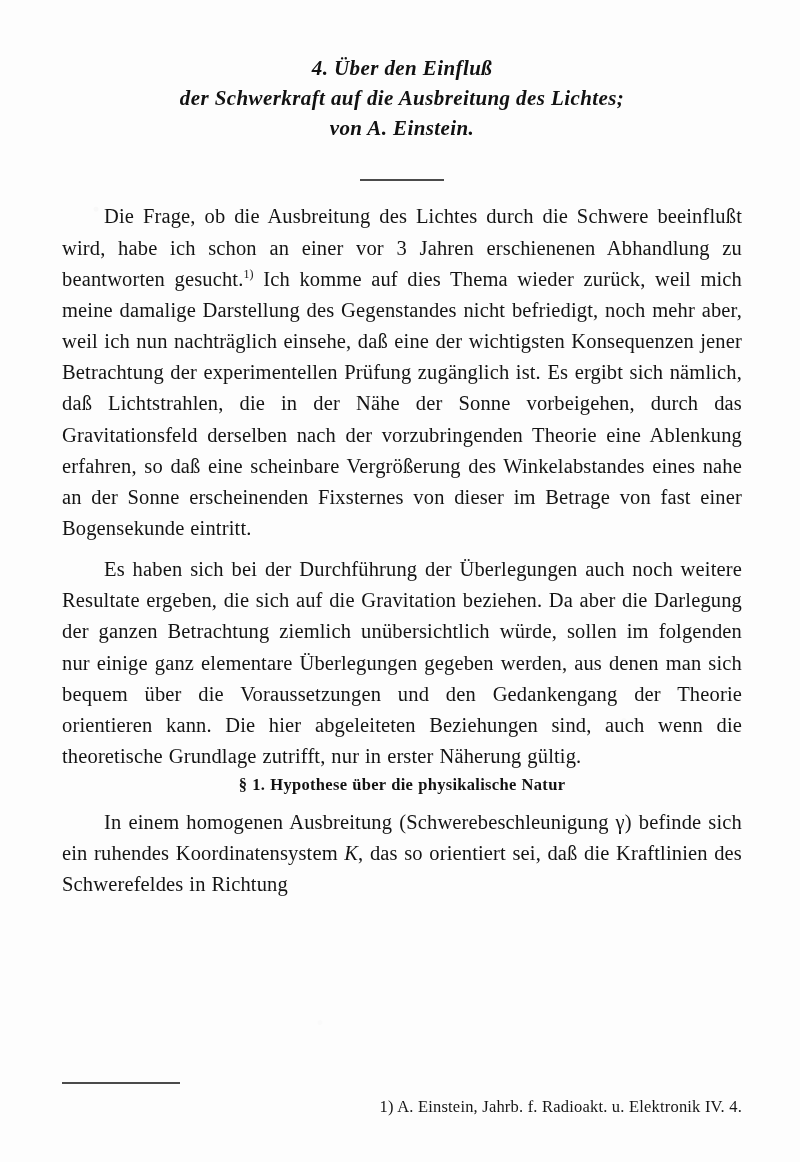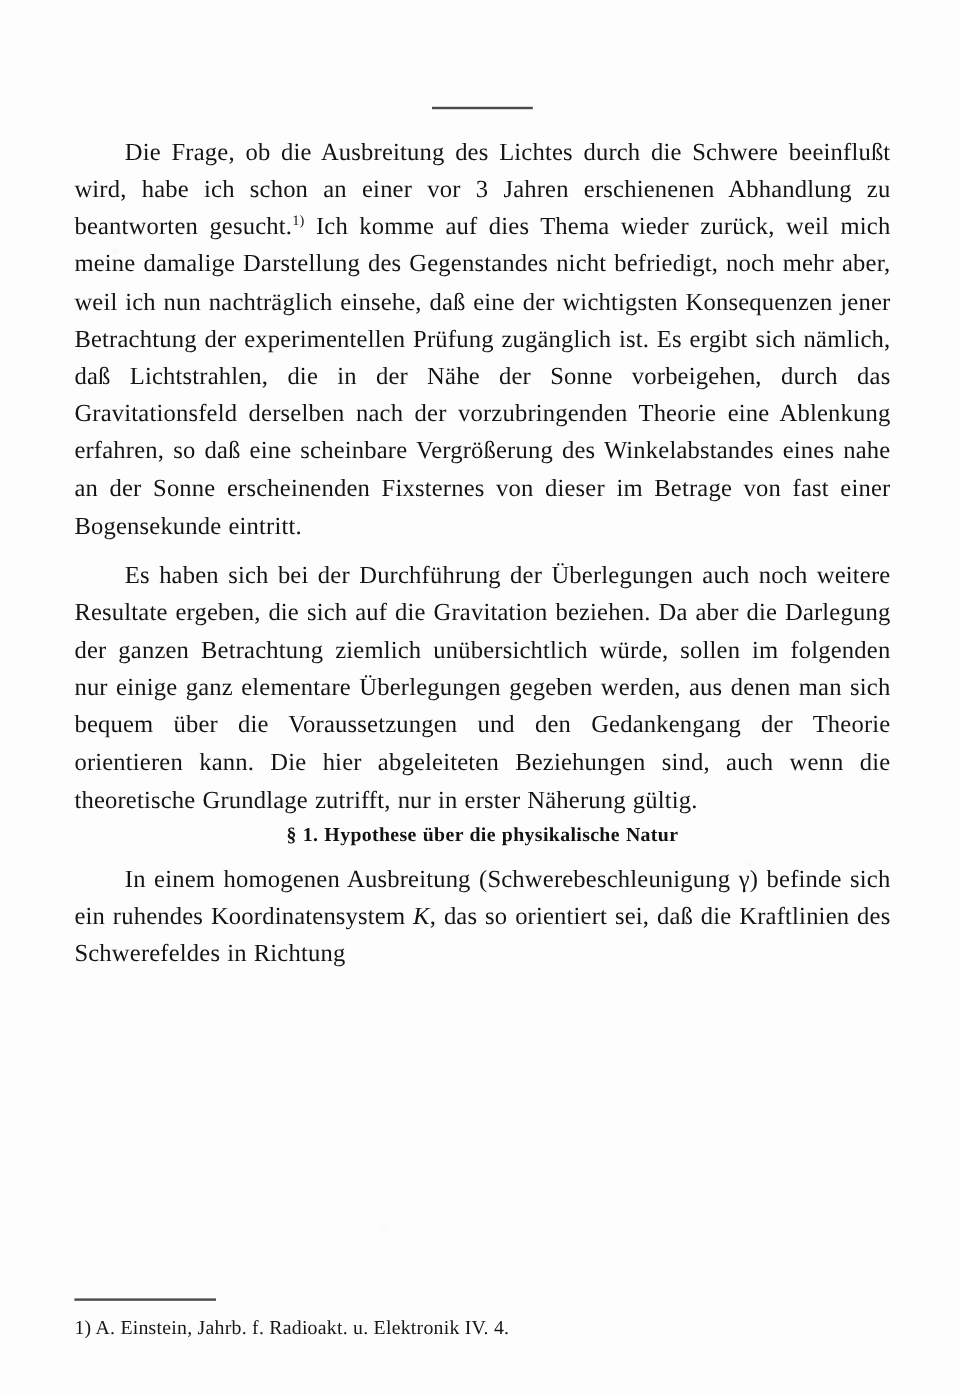--- a/index.html
+++ b/index.html
@@ -105,34 +105,39 @@
     width: 680px;
   }
   .fn-rule {
     width: 118px;
     height: 0;
     border-top: 2px solid #2b2b2b;
     margin-bottom: 11px;
     opacity: 0.85;
   }
   .footnote {
-    text-align: left;
+    text-align: right;
     font-size: 16.5px;
     line-height: 1.4;
     color: #161616;
     letter-spacing: 0.2px;
   }
 </style>
 </head>
 <body>
 
 <div class="page">
 
   <div class="content">
 
+    <div class="title-block">
+      <span class="title-line l1">4. Über den Einfluß</span>
+      <span class="title-line l2">der Schwerkraft auf die Ausbreitung des Lichtes;</span>
+      <span class="title-line l3">von A. Einstein.</span>
+    </div>
 
     <div class="rule-wrap">
       <span class="rule"></span>
     </div>
 
     <div class="body-text">
 
       <p class="para"><span>Die Frage, ob die Ausbreitung des Lichtes durch die Schwere beeinflußt wird, habe ich schon an einer vor 3 Jahren erschienenen Abhandlung zu beantworten gesucht.</span><sup class="fn">1)</sup><span> Ich komme auf dies Thema wieder zurück, weil mich meine damalige Darstellung des Gegenstandes nicht befriedigt, noch mehr aber, weil ich nun nachträglich einsehe, daß eine der wichtigsten Konsequenzen jener Betrachtung der experimentellen Prüfung zugänglich ist. Es ergibt sich nämlich, daß Lichtstrahlen, die in der Nähe der Sonne vorbeigehen, durch das Gravitationsfeld derselben nach der vorzubringenden Theorie eine Ablenkung erfahren, so daß eine scheinbare Vergrößerung des Winkelabstandes eines nahe an der Sonne erscheinenden Fixsternes von dieser im Betrage von fast einer Bogensekunde eintritt.</span></p>
 
       <p class="para">Es haben sich bei der Durchführung der Überlegungen auch noch weitere Resultate ergeben, die sich auf die Gravitation beziehen. Da aber die Darlegung der ganzen Betrachtung ziemlich unübersichtlich würde, sollen im folgenden nur einige ganz elementare Überlegungen gegeben werden, aus denen man sich bequem über die Voraussetzungen und den Gedankengang der Theorie orientieren kann. Die hier abgeleiteten Beziehungen sind, auch wenn die theoretische Grundlage zutrifft, nur in erster Näherung gültig.</p>

